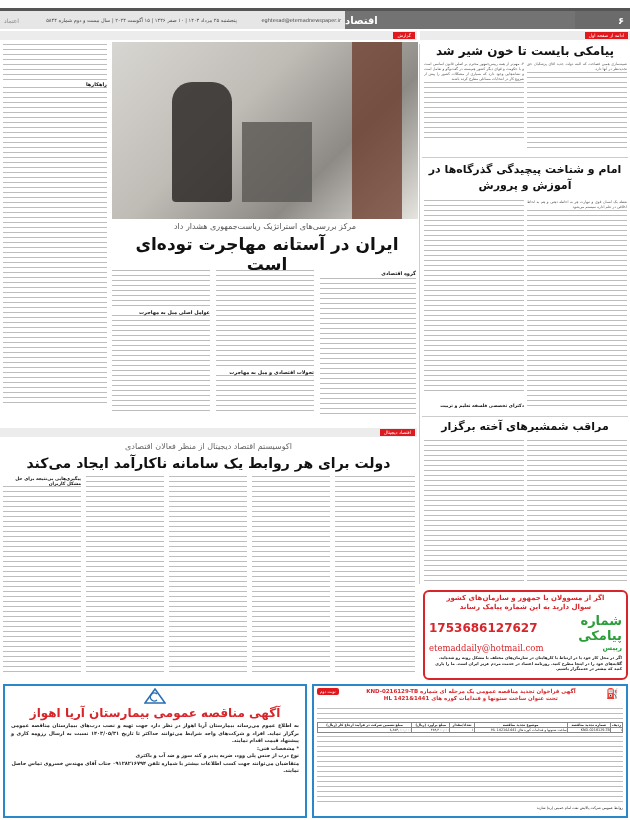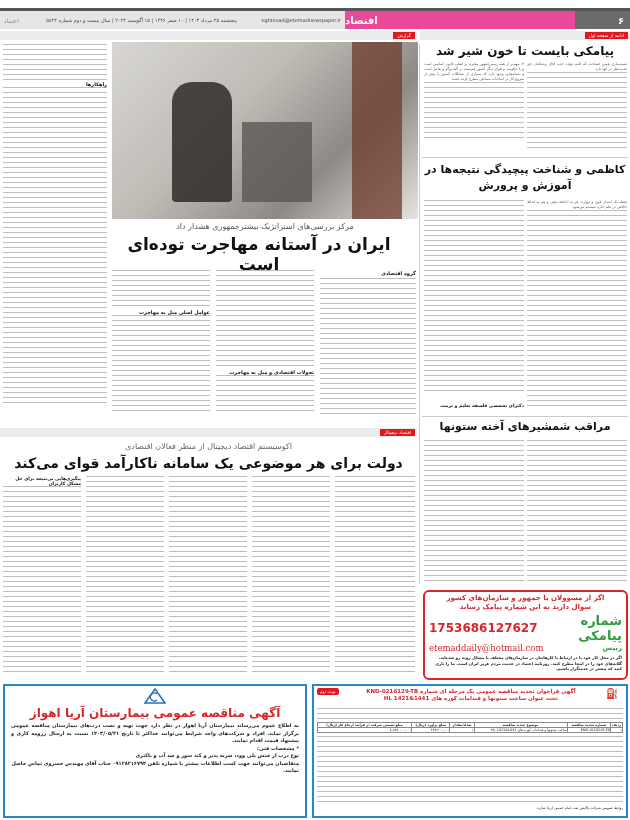--- a/index.html
+++ b/index.html
@@ -3,21 +3,21 @@
 <meta charset="utf-8">
 <style>
   * { box-sizing: border-box; margin: 0; padding: 0; }
   body { width: 630px; height: 820px; background: #fff; font-family: "DejaVu Sans", sans-serif; direction: rtl; overflow: hidden; position: relative; color: #222; }
   .abs { position: absolute; }
   .topbar { top: 8px; left: 0; width: 630px; height: 3px; background: #555; }
   .header { top: 11px; left: 0; width: 630px; height: 18px; display: flex; direction: ltr; }
   .hdr-info { width: 345px; background: #e6e6e6; display: flex; align-items: center; font-size: 5px; color: #444; padding: 0 4px; gap: 4px; direction: ltr; }
   .hdr-info .date { flex: 1; text-align: right; direction: rtl; }
   .hdr-info .email { font-size: 5px; width: 100px; text-align: right; }
-  .hdr-section { width: 230px; background: #ec4899; color: #fff; font-size: 10px; font-weight: bold; display: flex; align-items: center; justify-content: flex-end; padding-right: 10px; direction: rtl; }
+  .hdr-section { width: 230px; background: #737373; color: #fff; font-size: 10px; font-weight: bold; display: flex; align-items: center; justify-content: flex-end; padding-right: 10px; direction: rtl; }
   .hdr-page { width: 55px; background: #6b6b6b; color: #fff; font-size: 10px; font-weight: bold; display: flex; align-items: center; justify-content: flex-end; padding-right: 6px; }
   .strip { height: 9px; background: #ececec; }
   .tag { position: absolute; top: 1px; background: #e0191e; color: #fff; font-size: 4.5px; padding: 1px 4px; height: 7px; line-height: 5px; }
   .col-text { font-size: 3.6px; line-height: 5.1px; color: #555; text-align: justify; overflow: hidden; }
   .filler { width: 100%; height: 100%; background-image: repeating-linear-gradient(180deg, #bdbdbd 0 1.4px, transparent 1.4px 5px); }
   .headline { text-align: center; font-weight: bold; color: #111; }
   .photo { background: linear-gradient(135deg, #d8d6d2 0%, #bfbcb6 40%, #8d8a86 70%, #e6e4df 100%); overflow: hidden; }
   .sub-head { font-weight: bold; color: #111; font-size: 5px; }
   .divider-v { position: absolute; width: 1px; background: #ccc; }
   .divider-h { position: absolute; height: 1px; background: #ccc; }
@@ -54,34 +54,34 @@
   <span>شبیه‌سازی همین فصاحت که البته دولت جدید آقای پزشکیان حق تجدیدنظر در آنها دارد.</span>
   <div class="filler" style="height:80px;"></div>
 </div>
 <div class="abs col-text" style="top:62px;left:424px;width:100px;height:92px;">
   <span>۴- مهم‌تر از همه رییس‌جمهور محترم بر اصلی قانون اساسی است و با حکومت و قوای دیگر کشور هم‌بسته در گفت‌وگو و تعامل است و نشانه‌هایی وجود دارد که بسیاری از مشکلات کشور را پیش از شروع کار در انتخابات مسائلی مطرح کرده باشند</span>
   <div class="filler" style="height:60px;"></div>
 </div>
 <div class="divider-h" style="top:157px;left:422px;width:206px;"></div>
 
 <div class="abs" style="top:162px;left:422px;width:206px;">
-  <div class="headline" style="font-size:11px;line-height:16px;">کاظمی و شناخت پیچیدگی نتیجه‌ها در آموزش و پرورش</div>
+  <div class="headline" style="font-size:11px;line-height:16px;">امام و شناخت پیچیدگی گذرگاه‌ها در آموزش و پرورش</div>
 </div>
 <div class="abs col-text" style="top:200px;left:527px;width:100px;height:212px;">
   <span>نقطه یک انسان قوی و تبهارت هر به احاطه ذهنی و هم به لحاظ اخلاقی در علم اداره سیستم می‌شود</span>
   <div class="filler" style="height:200px;"></div>
 </div>
 <div class="abs col-text" style="top:200px;left:424px;width:100px;height:200px;">
   <div class="filler" style="height:195px;"></div>
 </div>
 <div class="abs sub-head" style="top:403px;left:424px;width:100px;text-align:right;font-size:4.5px;">دکترای تخصصی فلسفه تعلیم و تربیت</div>
 <div class="divider-h" style="top:416px;left:422px;width:206px;"></div>
 
 <div class="abs" style="top:420px;left:422px;width:206px;">
-  <div class="headline" style="font-size:11px;">مراقب شمشیرهای آخته ستونها</div>
+  <div class="headline" style="font-size:11px;">مراقب شمشیرهای آخته برگزار</div>
 </div>
 <div class="abs col-text" style="top:440px;left:527px;width:100px;height:145px;">
     <div class="filler"></div>
   </div>
 <div class="abs col-text" style="top:440px;left:424px;width:100px;height:145px;">
     <div class="filler"></div>
   </div>
 
 <div class="abs ad-red" style="top:590px;left:423px;width:205px;height:90px;padding:2px 4px;">
   <div class="headline red" style="font-size:7px;line-height:9px;">اگر از مسوولان یا جمهور و سازمان‌های کشور</div>
@@ -95,22 +95,22 @@
     <span class="red" style="font-family:'DejaVu Serif',serif;font-size:8.5px;direction:ltr;text-align:right;">etemaddaily@hotmail.com</span>
   </div>
   <div style="font-size:4px;line-height:5.5px;font-weight:bold;color:#222;margin-top:2px;">اگر در محل کار خود یا در ارتباط با کارهایتان در سازمان‌های مختلف با مشکل روبه رو شده‌اید، گلایه‌های خود را در اینجا مطرح کنید. روزنامه اعتماد در خدمت مردم عزیز ایران است. ما را یاری کنید که بیشتر در خدمتگزار باشیم.</div>
 </div>
 
 <div class="abs photo" style="top:42px;left:112px;width:306px;height:177px;">
   <div style="position:absolute;left:60px;top:40px;width:60px;height:120px;background:#2e2a28;border-radius:20px 20px 4px 4px;opacity:.85;"></div>
   <div style="position:absolute;left:130px;top:80px;width:70px;height:80px;background:#5a5754;opacity:.8;"></div>
   <div style="position:absolute;left:240px;top:0;width:50px;height:177px;background:#6e3b2c;opacity:.75;"></div>
 </div>
-<div class="abs headline" style="top:222px;left:112px;width:306px;font-size:8px;font-weight:normal;color:#555;">مرکز بررسی‌های استراتژیک بیشتر‌جمهوری هشدار داد</div>
-<div class="abs headline" style="top:234px;left:106px;width:306px;font-size:17px;">ایران در آستانه مهاجرت توده‌ای است</div>
+<div class="abs headline" style="top:222px;left:112px;width:306px;font-size:8px;font-weight:normal;color:#555;">مرکز بررسی‌های استراتژیک ریاست‌جمهوری هشدار داد</div>
+<div class="abs headline" style="top:234px;left:114px;width:306px;font-size:17px;">ایران در آستانه مهاجرت توده‌ای است</div>
 
 <div class="abs sub-head" style="top:270px;left:320px;width:96px;text-align:right;">گروه اقتصادی</div>
 <div class="abs col-text" style="top:278px;left:320px;width:96px;height:140px;">
     <div class="filler"></div>
   </div>
 <div class="abs col-text" style="top:270px;left:216px;width:98px;height:148px;">
   <div class="filler" style="height:100px;"></div>
   <div class="sub-head">تحولات اقتصادی و میل به مهاجرت</div>
   <div class="filler" style="height:40px;"></div>
 </div>
@@ -124,21 +124,21 @@
   <div class="filler" style="height:38px;"></div>
   <div class="sub-head" style="text-align:right;">راهکارها</div>
   <div class="filler" style="height:320px;"></div>
 </div>
 <div class="divider-v" style="top:44px;left:419px;height:540px;"></div>
 
 <div class="abs strip" style="top:428px;left:0;width:417px;">
   <span class="tag" style="right:2px;">اقتصاد دیجیتال</span>
 </div>
 <div class="abs headline" style="top:442px;left:0;width:417px;font-size:8px;font-weight:normal;color:#666;">اکوسیستم اقتصاد دیجیتال از منظر فعالان اقتصادی</div>
-<div class="abs headline" style="top:455px;left:0;width:417px;font-size:14px;">دولت برای هر موضوعی یک سامانه ناکارآمد قوای می‌کند</div>
+<div class="abs headline" style="top:455px;left:0;width:417px;font-size:14px;">دولت برای هر روابط یک سامانه ناکارآمد ایجاد می‌کند</div>
 <div class="abs col-text" style="top:476px;left:3px;width:78px;height:200px;">
   <div class="sub-head" style="font-size:4.5px;text-align:right;">پیگیری‌هایی بی‌نتیجه برای حل مشکل کاربران</div>
   <div class="filler" style="height:190px;"></div>
 </div>
 <div class="abs col-text" style="top:476px;left:86px;width:78px;height:200px;">
     <div class="filler"></div>
   </div>
 <div class="abs col-text" style="top:476px;left:169px;width:78px;height:200px;">
     <div class="filler"></div>
   </div>

